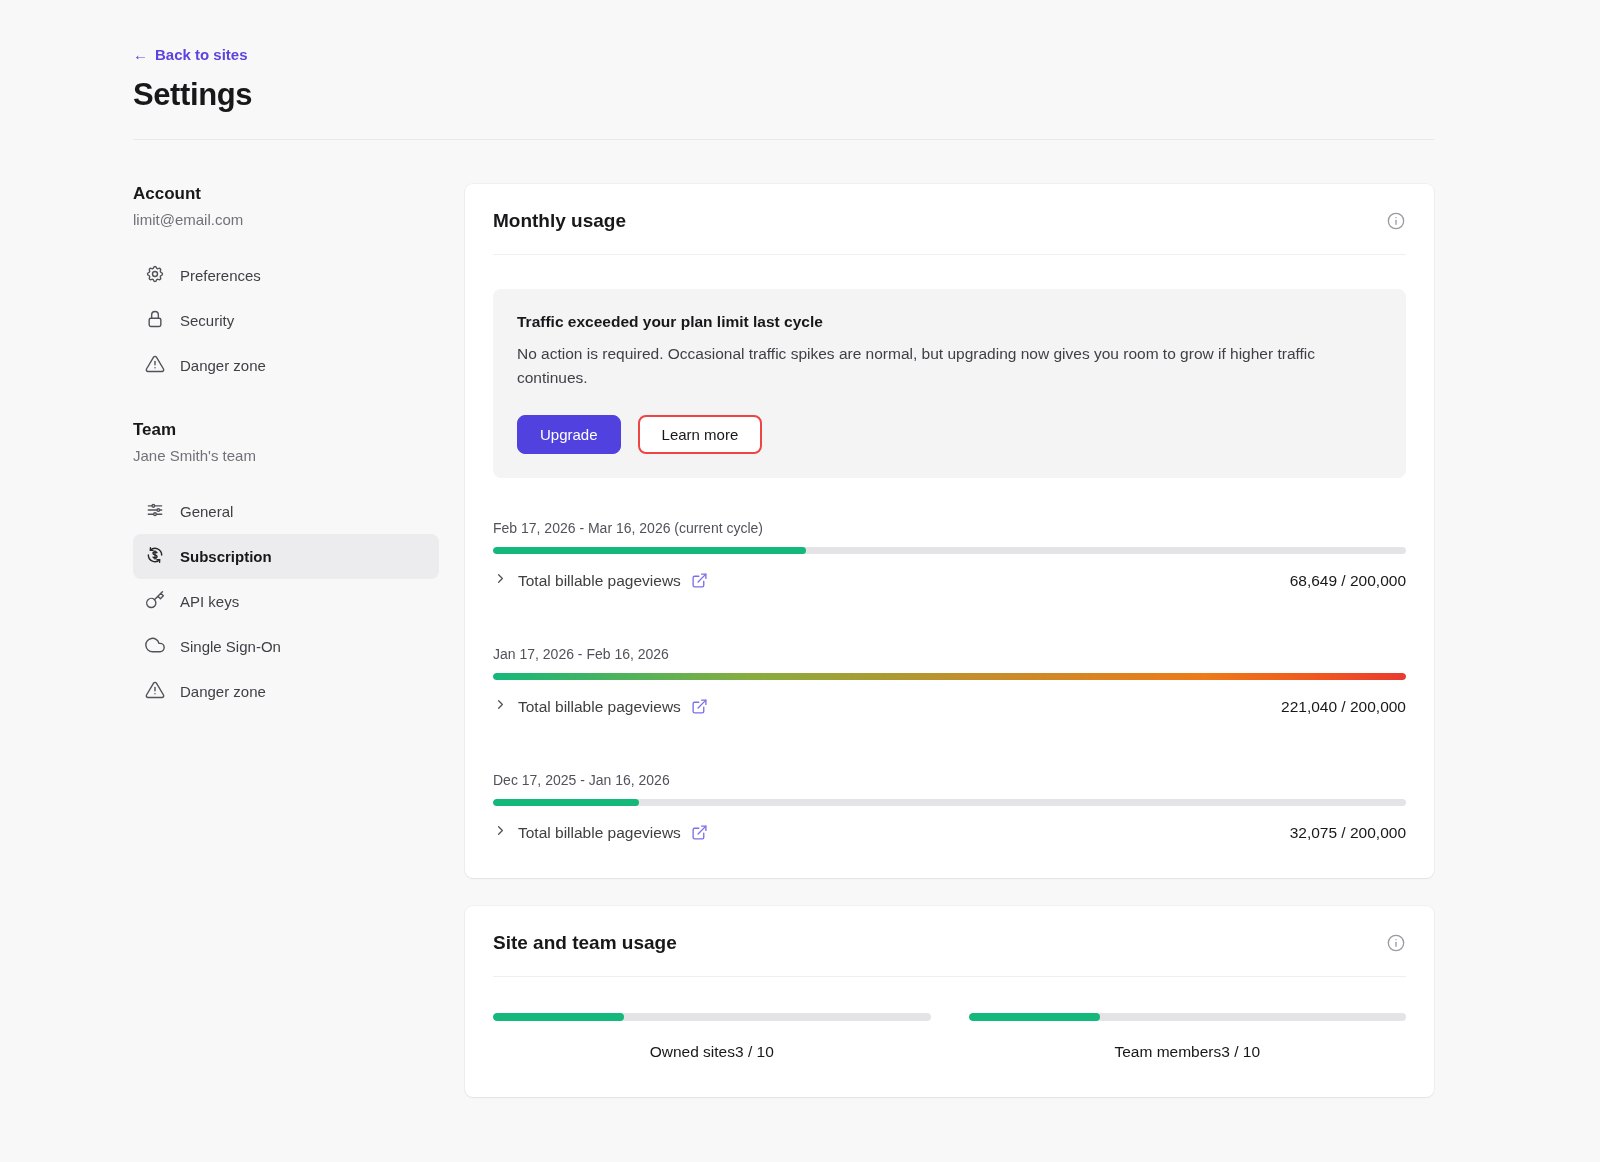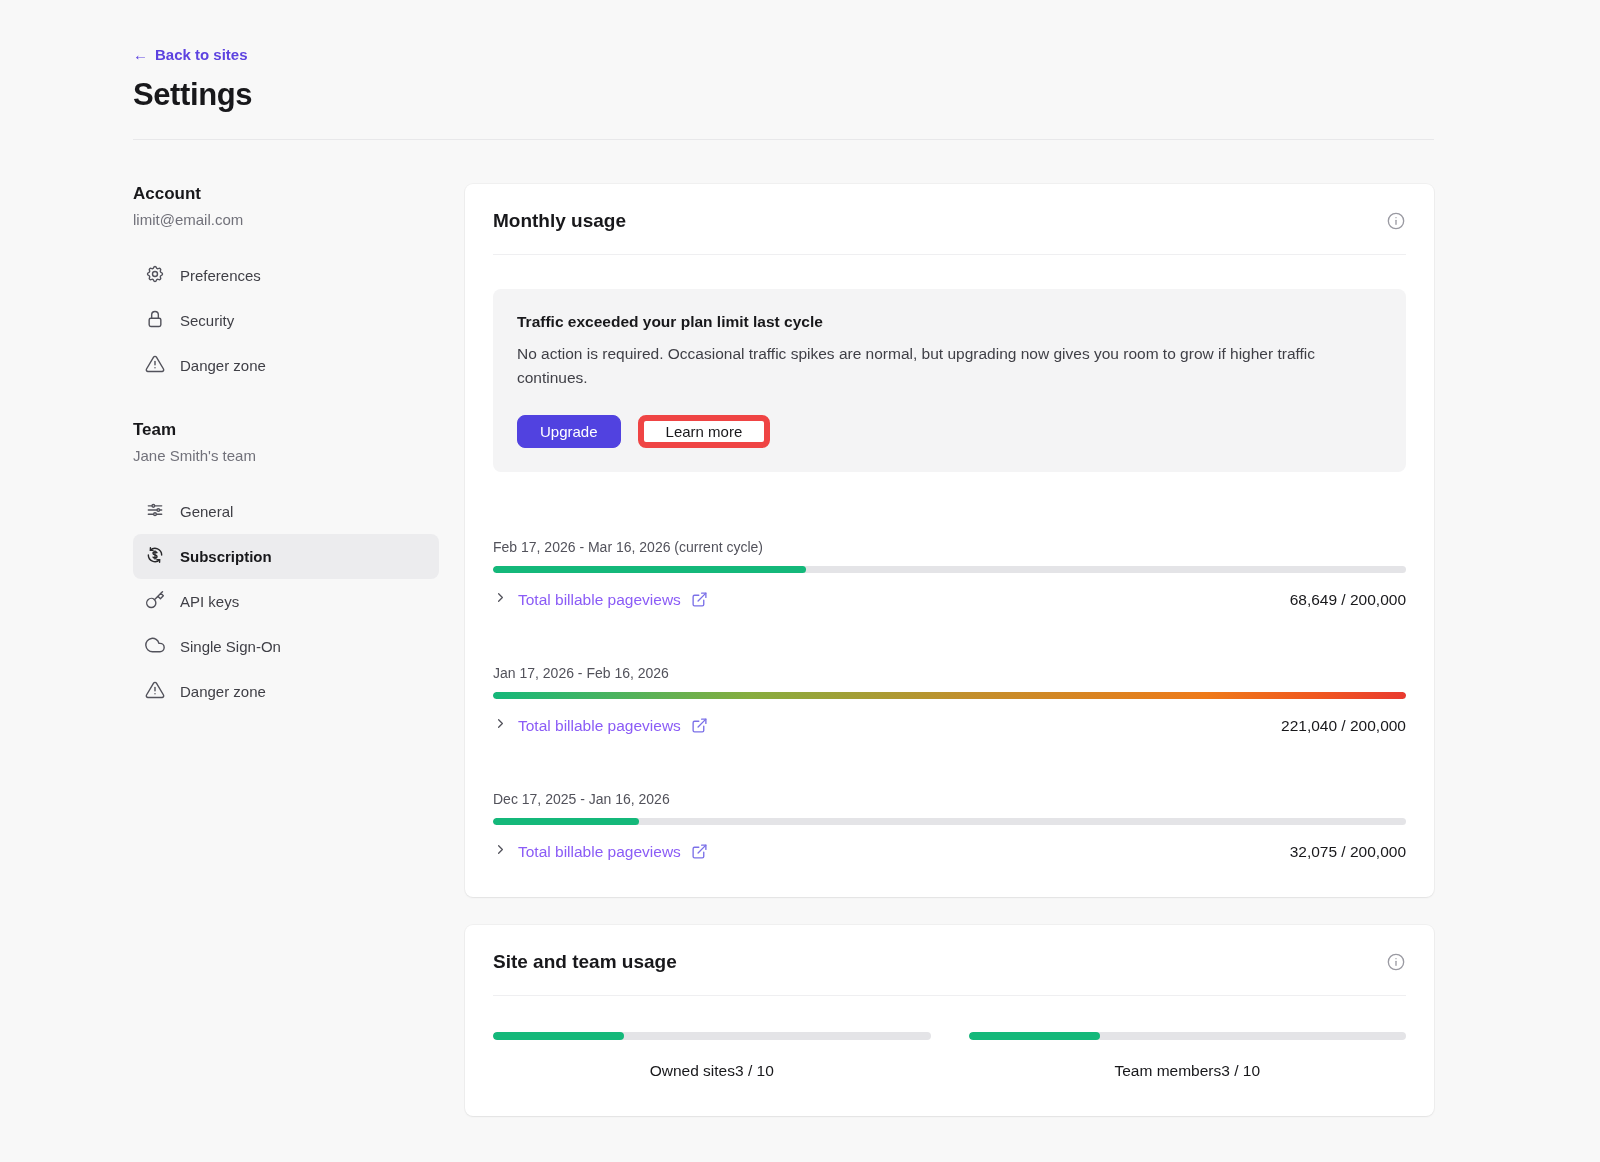--- a/index.html
+++ b/index.html
@@ -50,32 +50,32 @@
   .card-title { font-size:19px; font-weight:600; }
   .info-btn { background:none; border:none; cursor:pointer; line-height:0; }
   .info-btn svg { width:20px; height:20px; stroke:#9a9aa2; fill:none; stroke-width:1.6; stroke-linecap:round; }
   .card-divider { border-bottom:1px solid #efeff1; margin-top:22px; }
 
   
   .notice { background:#f4f4f5; border-radius:8px; padding:24px; margin-top:34px; }
   .notice-title { font-size:15.5px; font-weight:700; margin-bottom:11px; }
   .notice-body { font-size:15.5px; color:#3f3f46; line-height:1.55; max-width:900px; }
   .notice-actions { display:flex; gap:17px; margin-top:25px; }
-  .btn { border-radius:8px; font-size:15px; font-weight:500; padding:2px 22px; cursor:pointer; font-family:inherit; }
+  .btn { border-radius:8px; font-size:15px; font-weight:500; padding:9px 22px; cursor:pointer; font-family:inherit; }
   .btn-primary { background:#5142e0; color:#fff; border:1px solid #5142e0; }
-  .btn-secondary { background:#fff; color:#18181b; border:6px solid #ef4444; }
-
-  
-  .cycles { margin-top:67px; display:flex; flex-direction:column; gap:56px; }
+  .btn-secondary { background:#fff; color:#18181b; border:2px solid #ef4444; }
+
+  
+  .cycles { margin-top:42px; display:flex; flex-direction:column; gap:56px; }
   .cycle-period { font-size:14px; color:#52525b; margin-bottom:11px; }
   .track { height:7px; background:#e4e4e7; border-radius:4px; overflow:hidden; }
   .fill { height:100%; background:#14b87a; border-radius:4px; }
   .fill-gradient { background:linear-gradient(90deg,#14b87a 0%, #86ad3f 28%, #c28f2c 52%, #ee7a19 78%, #f0581f 90%, #e93a30 100%); }
   .cycle-row { display:flex; align-items:center; margin-top:17px; }
-  .cycle-metric { display:flex; align-items:center; gap:10px; font-size:15.5px; font-weight:500; color:#8b5cf6; cursor:pointer; }
+  .cycle-metric { display:flex; align-items:center; gap:10px; font-size:15.5px; font-weight:500; color:#404040; cursor:pointer; }
   .chevron svg { width:15px; height:15px; stroke:#52525b; fill:none; stroke-width:2; stroke-linecap:round; stroke-linejoin:round; }
   .ext-link { line-height:0; cursor:pointer; }
   .ext-link svg { width:17px; height:17px; stroke:#7b70e8; fill:none; stroke-width:1.9; stroke-linecap:round; stroke-linejoin:round; }
   .cycle-value { margin-left:auto; font-size:15.5px; color:#18181b; }
 
   
   .meters { display:flex; gap:38px; margin-top:36px; }
   .meter { flex:1; }
   .meter .track { height:8px; }
   .meter-row { display:flex; justify-content:center; margin-top:22px; font-size:15.5px; color:#18181b; }

